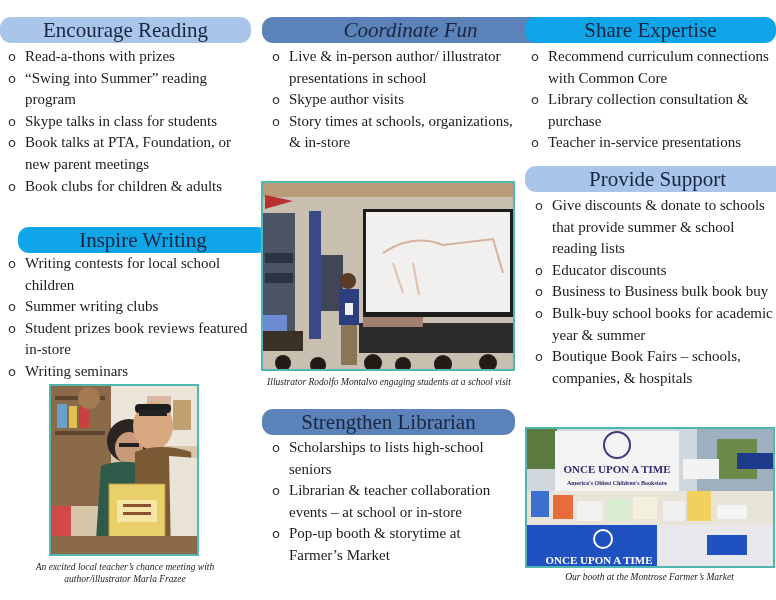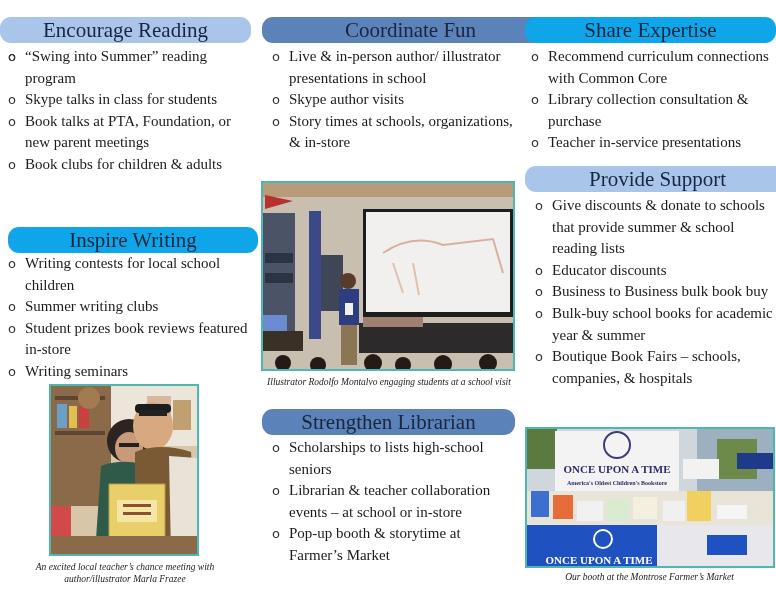--- a/index.html
+++ b/index.html
@@ -32,28 +32,28 @@
     position: absolute; text-align: center; font-style: italic;
     font-size: 9.5px; line-height: 12px; color: #222;
   }
 </style>
 </head>
 <body>
 
 <div>
   <div class="hdr light" style="left:0; top:17px; width:251px;">Encourage Reading</div>
   <ul class="bl" style="left:0; top:46px; width:252px;">
-    <li><span class="bul">o</span></li>
+    <li><span class="bul">o</span><span>Read-a-thons with prizes</span></li>
     <li><span class="bul">o</span><span>“Swing into Summer” reading program</span></li>
     <li><span class="bul">o</span><span>Skype talks in class for students</span></li>
     <li><span class="bul">o</span><span>Book talks at PTA, Foundation, or new parent meetings</span></li>
     <li><span class="bul">o</span><span>Book clubs for children &amp; adults</span></li>
   </ul>
 
-  <div class="hdr dark" style="left:8px; top:227px; width:250px;">Inspire Writing</div>
+  <div class="hdr dark" style="left:18px; top:227px; width:250px;">Inspire Writing</div>
   <ul class="bl" style="left:0; top:253px; width:252px;">
     <li><span class="bul">o</span><span>Writing contests for local school children</span></li>
     <li><span class="bul">o</span><span>Summer writing clubs</span></li>
     <li><span class="bul">o</span><span>Student prizes book reviews featured in-store</span></li>
     <li><span class="bul">o</span><span>Writing seminars</span></li>
   </ul>
 
   <div class="photo" style="left:49px; top:384px; width:150px; height:172px; background:#c9b79a;" title="Teacher and author/illustrator holding a picture book in a bookstore">
     <svg width="146" height="168" viewBox="0 0 146 168">
       <rect x="0" y="0" width="146" height="168" fill="#d8c6a8"></rect>
@@ -81,21 +81,21 @@
       <rect x="72" y="118" width="28" height="3" fill="#8a5030"></rect>
       <rect x="72" y="126" width="28" height="3" fill="#8a5030"></rect>
       <rect x="0" y="120" width="20" height="48" fill="#d04a4a"></rect>
       <rect x="0" y="150" width="146" height="18" fill="#8a6a48"></rect>
     </svg>
   </div>
   <div class="cap" style="left:8px; top:561px; width:234px;">An excited local teacher’s chance meeting with author/illustrator Marla Frazee</div>
 </div>
 
 <div>
-  <div class="hdr mid" style="left:262px; top:17px; width:297px;">Coordinate Fun</div>
+  <div class="hdr mid" style="left:262px; top:17px; width:297px;font-style:italic;">Coordinate Fun</div>
   <ul class="bl" style="left:264px; top:46px; width:252px;">
     <li><span class="bul">o</span><span>Live &amp; in-person author/ illustrator presentations in school</span></li>
     <li><span class="bul">o</span><span>Skype author visits</span></li>
     <li><span class="bul">o</span><span>Story times at schools, organizations, &amp; in-store</span></li>
   </ul>
 
   <div class="photo" style="left:261px; top:181px; width:254px; height:190px;" title="Illustrator presenting to students in front of a projector screen">
     <svg width="250" height="186" viewBox="0 0 250 186">
       <rect x="0" y="0" width="250" height="186" fill="#c8bfb0"></rect>
       <rect x="0" y="0" width="250" height="14" fill="#b89c7a"></rect>

